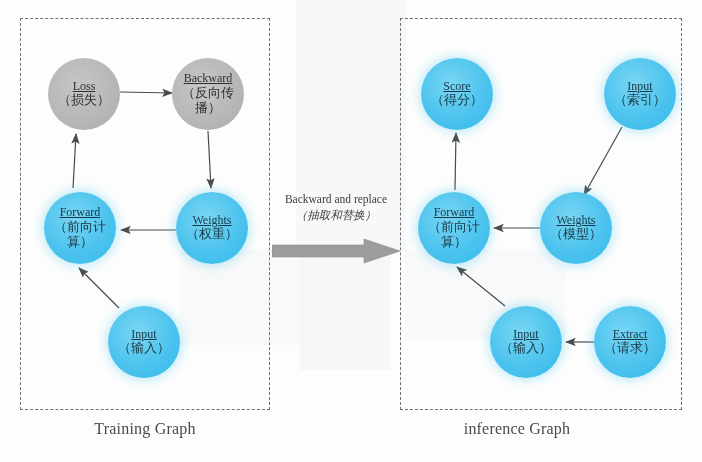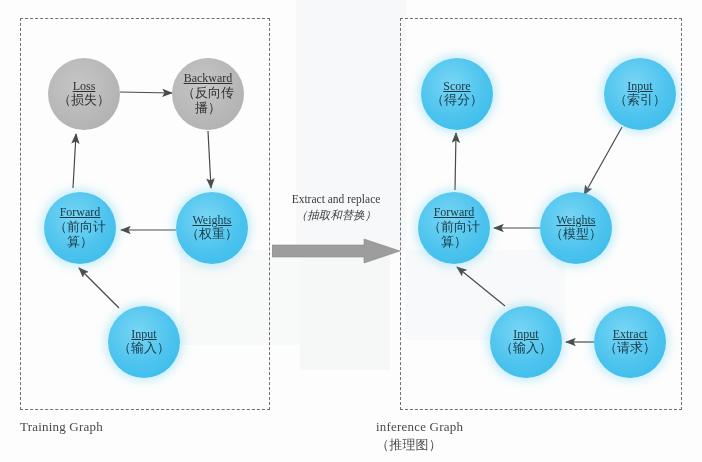--- a/index.html
+++ b/index.html
@@ -31,21 +31,22 @@
     position: absolute;
     border: 1px dashed #6f6f6f;
     background: transparent;
     box-sizing: border-box;
   }
   #panel-training  { left: 20px;  top: 18px; width: 250px; height: 392px; }
   #panel-inference { left: 400px; top: 18px; width: 282px; height: 392px; }
 
   .caption {
     position: absolute;
-    font-size: 13px;
+    text-align: center;
+    font-size: 16px;
     color: #4a4a4a;
     line-height: 1.35;
     letter-spacing: .2px;
     white-space: nowrap;
   }
   #caption-training  { left: 20px;  top: 418px; width: 250px; }
   #caption-inference { left: 376px; top: 418px; width: 282px; }
   .caption .cn { display: block; }
 
   .node {
@@ -178,28 +179,27 @@
   <div class="node blue" style="left:490px;top:306px;width:72px;height:72px;">
     <span class="en">Input</span>
     <span class="cn">（输入）</span>
   </div>
   <div class="node blue" style="left:594px;top:306px;width:72px;height:72px;">
     <span class="en">Extract</span>
     <span class="cn">（请求）</span>
   </div>
 
   <div id="transform-label">
-    <span>Extract and replace</span>
+    <span>Backward and replace</span>
     <span class="cn">（抽取和替换）</span>
   </div>
   <svg id="big-arrow" viewBox="0 0 128 26">
     <polygon points="0,7 92,7 92,1 128,13 92,25 92,19 0,19" fill="#9d9d9d" stroke="#8a8a8a" stroke-width="0.6"></polygon>
   </svg>
 
   <div class="caption" id="caption-training">
     <span>Training Graph</span>
   </div>
   <div class="caption" id="caption-inference">
     <span>inference Graph</span>
-    <span class="cn">（推理图）</span>
   </div>
 
 </div>
 
 </body></html>

